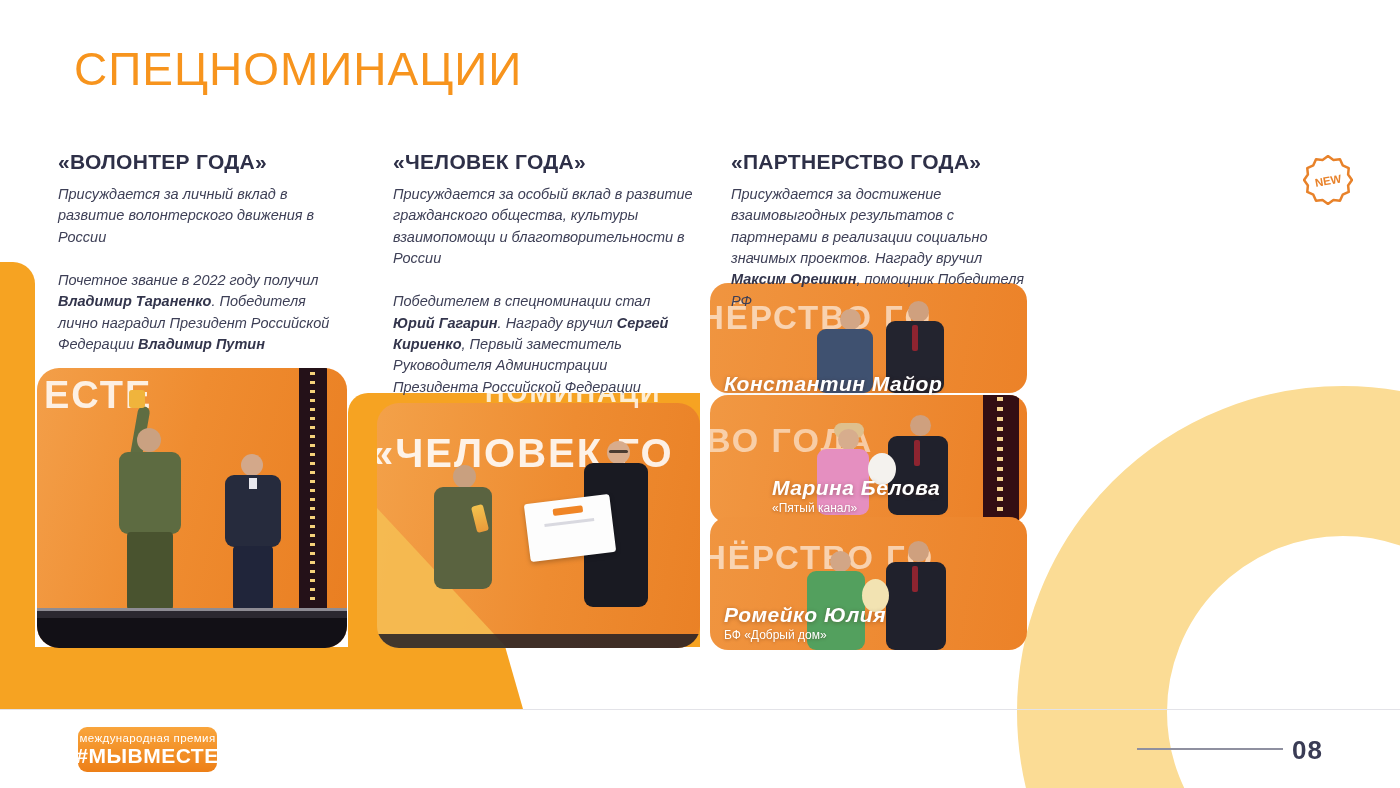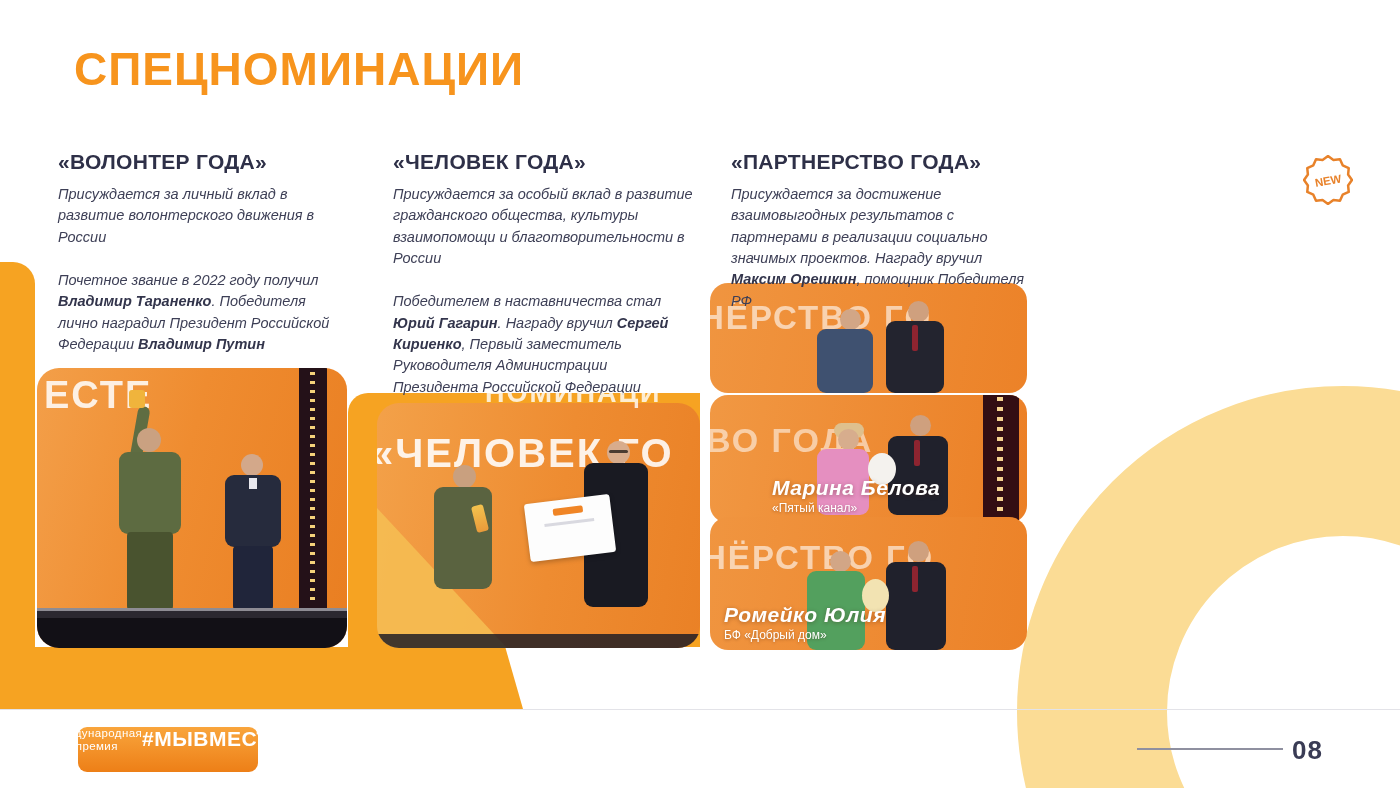--- a/index.html
+++ b/index.html
@@ -10,21 +10,21 @@
   
   .deco{position:absolute;}
   .left-strip{left:0;top:262px;width:35px;height:447px;background:#f6a322;border-radius:0 22px 0 0;z-index:1;}
   .under-card{left:348px;top:393px;width:352px;height:254px;background:#f6a322;border-radius:20px 0 0 0;overflow:hidden;z-index:1;}
   .under-band{left:0;top:647px;width:523px;height:62px;background:#f6a322;
     clip-path:polygon(0 0,96.6% 0,100% 100%,0 100%);z-index:1;}
   .ring{left:1017px;top:386px;width:652px;height:652px;border-radius:50%;
     border:150px solid #fbdc95;box-sizing:border-box;z-index:0;}
   .footer-line{left:0;top:709px;width:1400px;height:1px;background:#e3e3e8;z-index:2;}
   
-  .title{position:absolute;left:74px;top:42px;font-size:46px;font-weight:700;letter-spacing:1px;color:#f7941d;z-index:3;}
+  .title{position:absolute;left:74px;top:42px;font-size:46px;font-weight:400;letter-spacing:1px;color:#f7941d;z-index:3;}
   
   .col{position:absolute;top:150px;z-index:3;}
   .col h2{margin:0 0 10px 0;font-size:21px;font-weight:800;letter-spacing:.3px;color:#2e3048;}
   .col p{margin:0 0 22px 0;font-size:14.5px;line-height:1.47;color:#3d3f56;font-style:italic;}
   .bseg{font-weight:700;color:#33354c;}
   .col1{left:58px;width:282px;}
   .col2{left:393px;width:300px;}
   .col3{left:731px;width:300px;}
   .col3 p{margin-bottom:0;}
   .col4{left:1071px;width:292px;}
@@ -70,23 +70,23 @@
   .pC .bg{background:linear-gradient(100deg,#f09540 0%,#ec8228 100%);}
   .p-led{position:absolute;right:8px;top:0;bottom:0;width:36px;background:#330e13;}
   .p-led::after{content:"";position:absolute;left:14px;top:2px;bottom:2px;width:6px;
     background:repeating-linear-gradient(180deg,#f6d490 0 4px,rgba(0,0,0,0) 4px 10px);}
   .tie{position:absolute;width:6px;height:26px;background:#8e2430;border-radius:2px;}
   .bouquet{position:absolute;border-radius:50%;}
   .pcap{position:absolute;left:14px;z-index:5;color:#ffffff;}
   .pcap .nm{font-style:italic;font-weight:800;font-size:21px;letter-spacing:.5px;text-shadow:0 1px 4px rgba(60,20,0,.35);}
   .pcap .org{font-size:12px;margin-top:1px;text-shadow:0 1px 3px rgba(60,20,0,.35);}
   
-  .brand-badge{position:absolute;left:78px;top:727px;width:180px;height:45px;border-radius:9px;z-index:4;
+  .brand-badge{position:absolute;left:78px;top:727px;width:139px;height:45px;border-radius:9px;z-index:4;
     background:linear-gradient(180deg,#f9a53c,#ed7f17);color:#fff;text-align:center;
-    display:flex;flex-direction:row;justify-content:center;line-height:1.1;}
+    display:flex;flex-direction:column;justify-content:center;line-height:1.1;align-items:center;}
   .brand-badge .small{font-size:11.5px;letter-spacing:.4px;}
   .brand-badge .big{font-size:21px;font-weight:800;letter-spacing:.5px;}
   .page-rule{position:absolute;left:1137px;top:748px;width:146px;height:2px;background:#8f90a0;z-index:4;}
   .page-num{position:absolute;left:1292px;top:735px;font-size:26px;font-weight:800;letter-spacing:1px;color:#3a3c55;z-index:4;}
 </style>
 </head>
 <body>
 
 <div class="slide">
 
@@ -100,21 +100,21 @@
 
   <div class="col col1">
     <h2>«ВОЛОНТЕР ГОДА»</h2>
     <p><span>Присуждается за личный вклад в развитие волонтерского движения в России</span></p>
     <p><span>Почетное звание в 2022 году получил </span><span class="bseg">Владимир Тараненко</span><span>. Победителя лично наградил Президент Российской Федерации </span><span class="bseg">Владимир Путин</span></p>
   </div>
 
   <div class="col col2">
     <h2>«ЧЕЛОВЕК ГОДА»</h2>
     <p><span>Присуждается за особый вклад в развитие гражданского общества, культуры взаимопомощи и благотворительности в России</span></p>
-    <p><span>Победителем в наставничества стал </span><span class="bseg">Юрий Гагарин</span><span>. Награду вручил </span><span class="bseg">Сергей Кириенко</span><span>, Первый заместитель Руководителя Администрации Президента Российской Федерации</span></p>
+    <p><span>Победителем в спецноминации стал </span><span class="bseg">Юрий Гагарин</span><span>. Награду вручил </span><span class="bseg">Сергей Кириенко</span><span>, Первый заместитель Руководителя Администрации Президента Российской Федерации</span></p>
   </div>
 
   <div class="col col3">
     <h2>«ПАРТНЕРСТВО ГОДА»</h2>
     <p><span>Присуждается за достижение взаимовыгодных результатов с партнерами в реализации социально значимых проектов. Награду вручил </span><span class="bseg">Максим Орешкин</span><span>, помощник Победителя РФ</span></p>
   </div>
 
 
   <div class="new-badge">
     <svg width="50" height="50" viewBox="0 0 48 48">
@@ -178,20 +178,21 @@
         <div class="head" style="left:130px;top:26px;width:21px;height:21px;background:#d2a686;"></div>
         <div class="torso" style="left:107px;top:46px;width:56px;height:64px;background:#3f5170;"></div>
       </div>
       <div>
         <div class="head" style="left:198px;top:18px;width:21px;height:21px;background:#cfa07e;"></div>
         <div class="torso" style="left:176px;top:38px;width:58px;height:72px;background:#23242f;"></div>
         <div class="tie" style="left:202px;top:42px;"></div>
       </div>
     </div>
     <div class="pcap" style="bottom:-18px;">
+      <div class="nm">Константин Майор</div>
       <div class="org">«Медиахолдинг MAER»</div>
     </div>
   </div>
 
   <div class="photo pphoto pB">
     <div class="bg">
       <span class="bdrop" style="left:-4px;top:26px;font-size:34px;color:rgba(255,255,255,.55);">ВО ГОДА</span>
       <div class="p-led"></div>
       <div>
         <div style="position:absolute;left:124px;top:28px;width:30px;height:15px;background:#dec08e;border-radius:8px;"></div>

